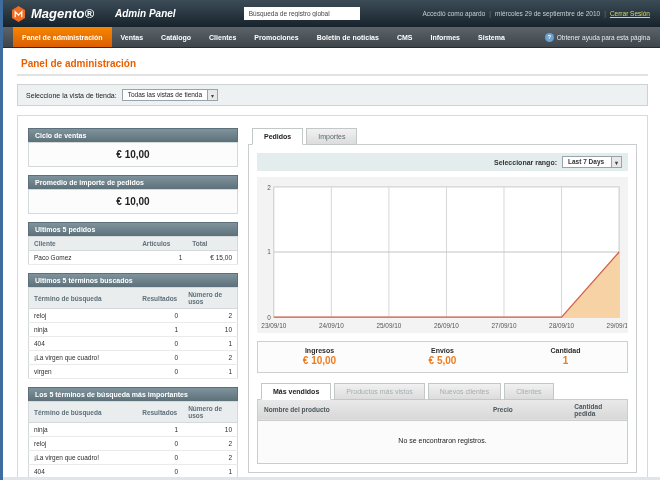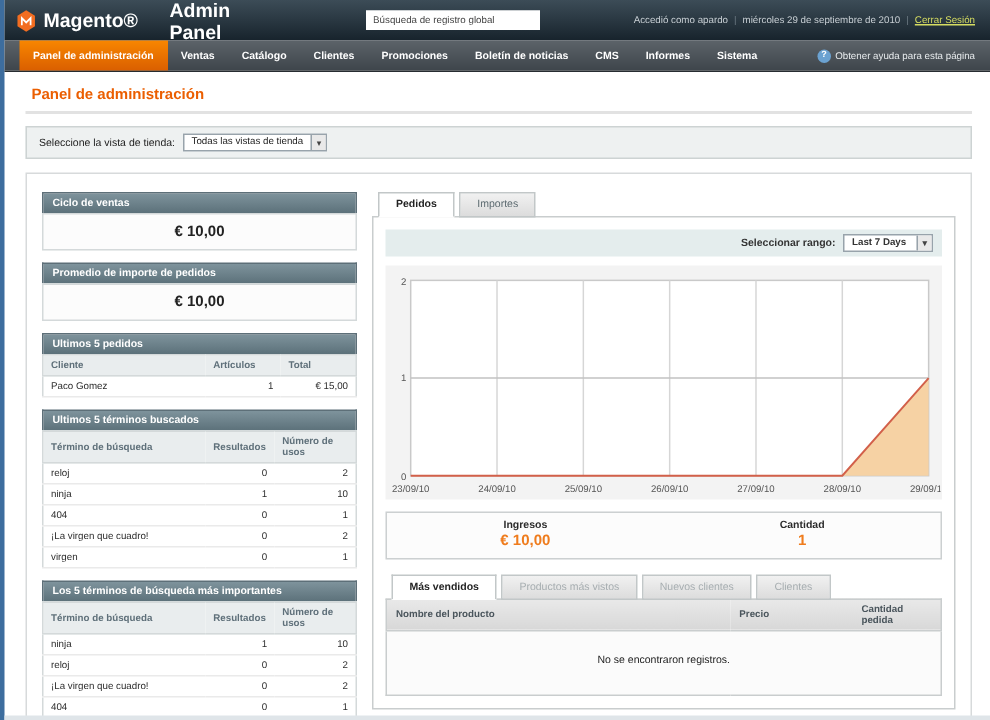--- a/index.html
+++ b/index.html
@@ -3,23 +3,23 @@
 <meta charset="utf-8">
 <style>
   * { box-sizing: border-box; }
   html,body { margin:0; padding:0; width:660px; height:480px; overflow:hidden;
     font-family:"Liberation Sans", sans-serif; background:#fff; }
   .window { width:660px; height:480px; border-left:3px solid #3d6d9e; position:relative; }
 
   
   .topbar { height:27px; background:linear-gradient(#3c4c57,#17232c);
     display:flex; align-items:center; padding:0 10px 0 8px; }
-  .brand { display:flex; align-items:center; gap:5px; color:#fff; flex:0 0 auto; width:170px; }
+  .brand { display:flex; align-items:center; gap:5px; color:#fff; flex:0 0 auto; width:170px;font-style:italic; }
   .brand-name { font-size:13px; font-weight:bold; }
-  .brand-suffix { font-size:13px; font-weight:bold; margin-left:16px; color:#fff; }
+  .brand-suffix { font-size:10px; font-weight:bold; margin-left:16px; color:#fff; }
   .global-search { width:116px; height:13px; font-size:6.5px; border:1px solid #fff;
     padding:1px 4px; color:#444; font-family:"Liberation Sans", sans-serif; }
   .search-wrap { flex:1; display:flex; justify-content:center; }
   .user-info { color:#c7ced3; font-size:6.5px; display:flex; gap:4px; align-items:center;
     white-space:nowrap; flex:0 0 auto; }
   .logout { color:#d6dd62; text-decoration:underline; cursor:pointer; }
   .sep { color:#6d7b84; }
 
   
   .nav { height:21px; background:linear-gradient(#5c6369,#3e454b); display:flex;
@@ -296,20 +296,24 @@
               </g>
             </svg>
           </div>
 
           <div class="stats">
             <div class="stat">
               <div class="stat-label">Ingresos</div>
               <div class="stat-value">€ 10,00</div>
             </div>
             <div class="stat">
+              <div class="stat-label">Envíos</div>
+              <div class="stat-value">€ 5,00</div>
+            </div>
+            <div class="stat">
               <div class="stat-label">Cantidad</div>
               <div class="stat-value">1</div>
             </div>
           </div>
 
           <div class="tabs bottom-tabs">
             <span class="tab active">Más vendidos</span>
             <span class="tab disabled">Productos más vistos</span>
             <span class="tab disabled">Nuevos clientes</span>
             <span class="tab disabled">Clientes</span>

